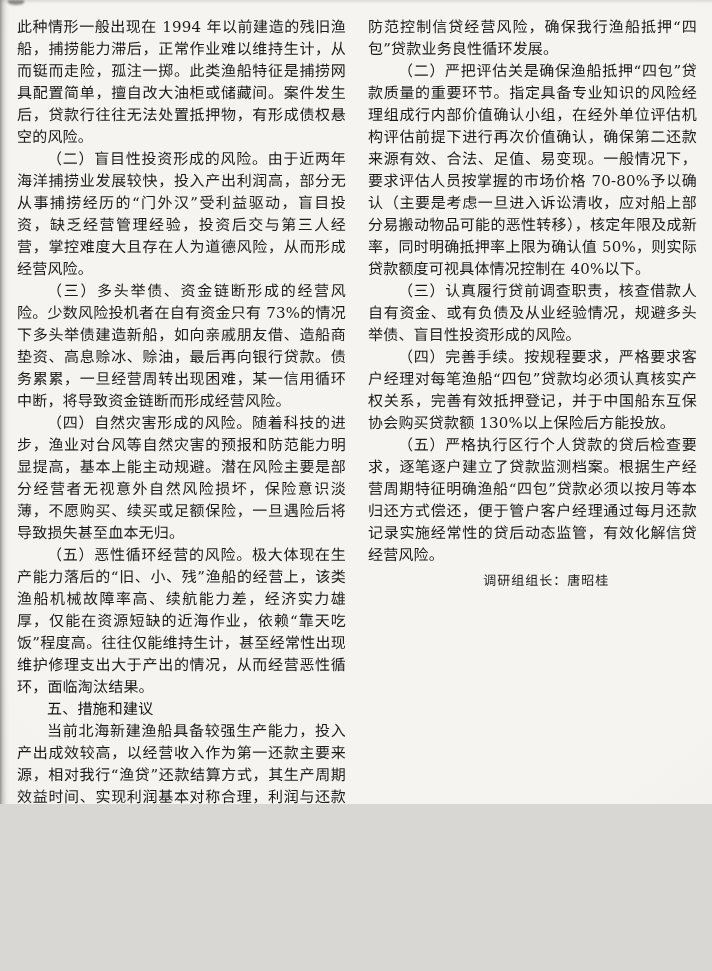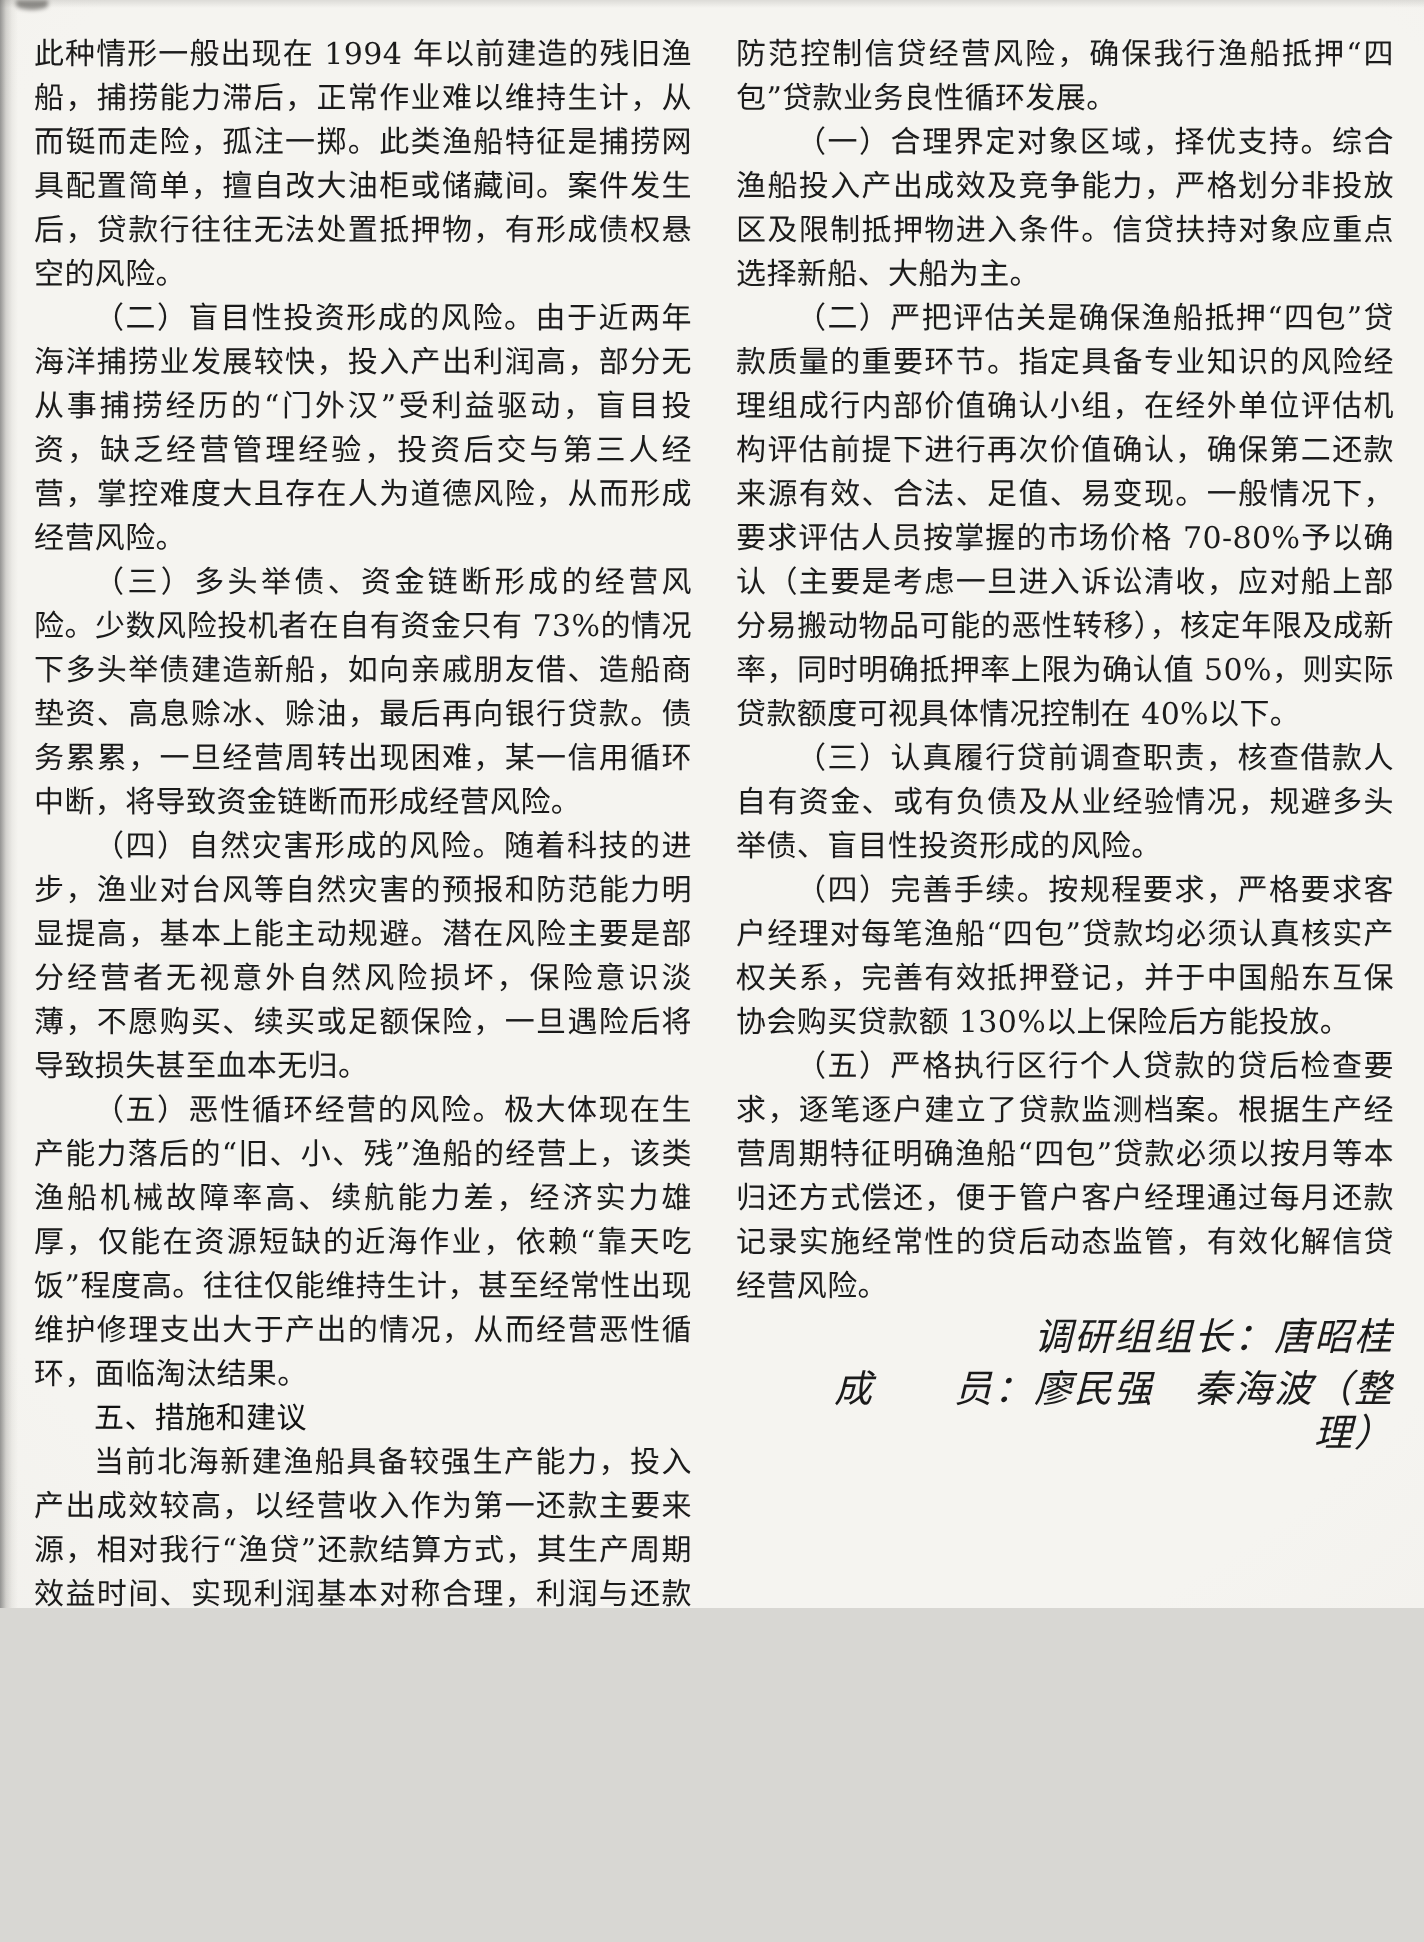--- a/index.html
+++ b/index.html
@@ -70,43 +70,40 @@
   .para.continuation {
     text-indent: 0;
   }
   .para.heading {
     font-weight: normal;
     color: #111111;
   }
   .para.signature {
     text-indent: 0;
     padding-left: 2.1em;
-    font-style: italic;
-    font-size: 19px;
+    font-size: 13px;
     margin-top: 4px;
-    text-align: right;
+    text-align: center;
     letter-spacing: 1px;
   }
 </style>
 </head>
 <body>
 
 <div class="page">
   <div class="edge-shadow-left"></div>
   <div class="edge-shadow-top"></div>
   <div class="corner-smudge"></div>
   <div class="text-flow">
       <p class="para continuation">此种情形一般出现在 1994 年以前建造的残旧渔船，捕捞能力滞后，正常作业难以维持生计，从而铤而走险，孤注一掷。此类渔船特征是捕捞网具配置简单，擅自改大油柜或储藏间。案件发生后，贷款行往往无法处置抵押物，有形成债权悬空的风险。</p>
       <p class="para body">（二）盲目性投资形成的风险。由于近两年海洋捕捞业发展较快，投入产出利润高，部分无从事捕捞经历的“门外汉”受利益驱动，盲目投资，缺乏经营管理经验，投资后交与第三人经营，掌控难度大且存在人为道德风险，从而形成经营风险。</p>
       <p class="para body">（三）多头举债、资金链断形成的经营风险。少数风险投机者在自有资金只有 73%的情况下多头举债建造新船，如向亲戚朋友借、造船商垫资、高息赊冰、赊油，最后再向银行贷款。债务累累，一旦经营周转出现困难，某一信用循环中断，将导致资金链断而形成经营风险。</p>
       <p class="para body">（四）自然灾害形成的风险。随着科技的进步，渔业对台风等自然灾害的预报和防范能力明显提高，基本上能主动规避。潜在风险主要是部分经营者无视意外自然风险损坏，保险意识淡薄，不愿购买、续买或足额保险，一旦遇险后将导致损失甚至血本无归。</p>
       <p class="para body">（五）恶性循环经营的风险。极大体现在生产能力落后的“旧、小、残”渔船的经营上，该类渔船机械故障率高、续航能力差，经济实力雄厚，仅能在资源短缺的近海作业，依赖“靠天吃饭”程度高。往往仅能维持生计，甚至经常性出现维护修理支出大于产出的情况，从而经营恶性循环，面临淘汰结果。</p>
       <p class="para heading">五、措施和建议</p>
       <p class="para body">当前北海新建渔船具备较强生产能力，投入产出成效较高，以经营收入作为第一还款主要来源，相对我行“渔贷”还款结算方式，其生产周期效益时间、实现利润基本对称合理，利润与还款额之比一般可控制在 50%以下，第一还款保障系数较高。另一方面，由于渔监局完善了抵押债权登记，并强制性办理中国船东互保协会投保，为主债权利益提供了较好保证。再者，海事法院办结案效率相对快捷高效、贷款额度内，新建渔船（第二还款来源）变现能力较强。同时考虑其他可能风险因素，在经营中必须采取有效的策略，防范控制信贷经营风险，确保我行渔船抵押“四包”贷款业务良性循环发展。</p>
-      <p class="para body">（一）合理界定对象区域，择优支持。综合渔船投入产出成效及竞争能力，严格划分非投放区及限制抵押物进入条件。信贷扶持对象应重点选择新船、大船为主。</p>
       <p class="para body">（二）严把评估关是确保渔船抵押“四包”贷款质量的重要环节。指定具备专业知识的风险经理组成行内部价值确认小组，在经外单位评估机构评估前提下进行再次价值确认，确保第二还款来源有效、合法、足值、易变现。一般情况下，要求评估人员按掌握的市场价格 70-80%予以确认（主要是考虑一旦进入诉讼清收，应对船上部分易搬动物品可能的恶性转移），核定年限及成新率，同时明确抵押率上限为确认值 50%，则实际贷款额度可视具体情况控制在 40%以下。</p>
       <p class="para body">（三）认真履行贷前调查职责，核查借款人自有资金、或有负债及从业经验情况，规避多头举债、盲目性投资形成的风险。</p>
       <p class="para body">（四）完善手续。按规程要求，严格要求客户经理对每笔渔船“四包”贷款均必须认真核实产权关系，完善有效抵押登记，并于中国船东互保协会购买贷款额 130%以上保险后方能投放。</p>
       <p class="para body">（五）严格执行区行个人贷款的贷后检查要求，逐笔逐户建立了贷款监测档案。根据生产经营周期特征明确渔船“四包”贷款必须以按月等本归还方式偿还，便于管户客户经理通过每月还款记录实施经常性的贷后动态监管，有效化解信贷经营风险。</p>
       <p class="para signature">调研组组长：唐昭桂</p>
-      <p class="para signature">成　　员：廖民强　秦海波（整理）</p>
     </div>
 </div>
 
 </body></html>

